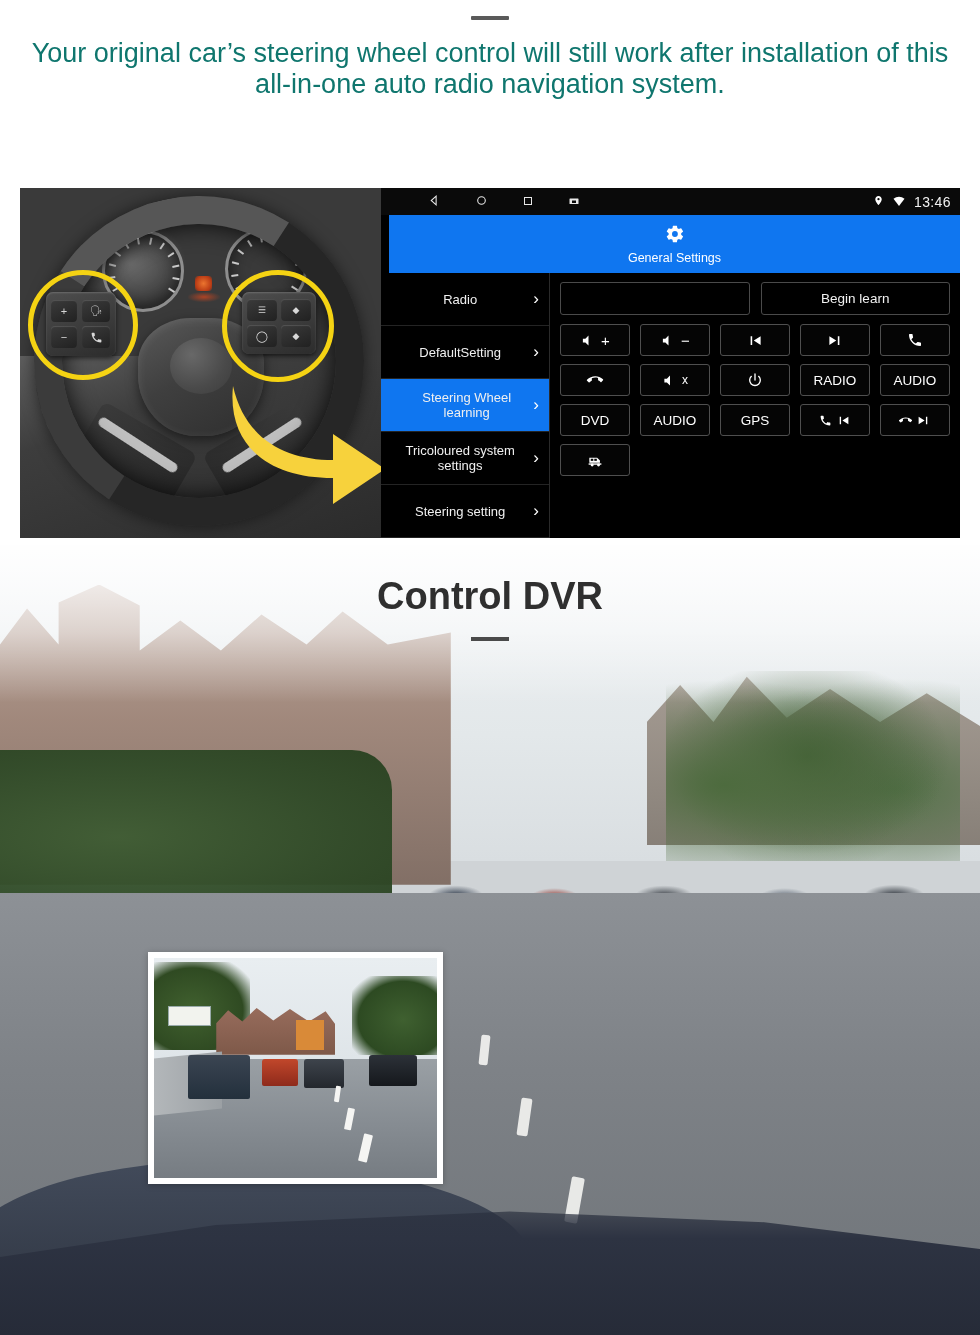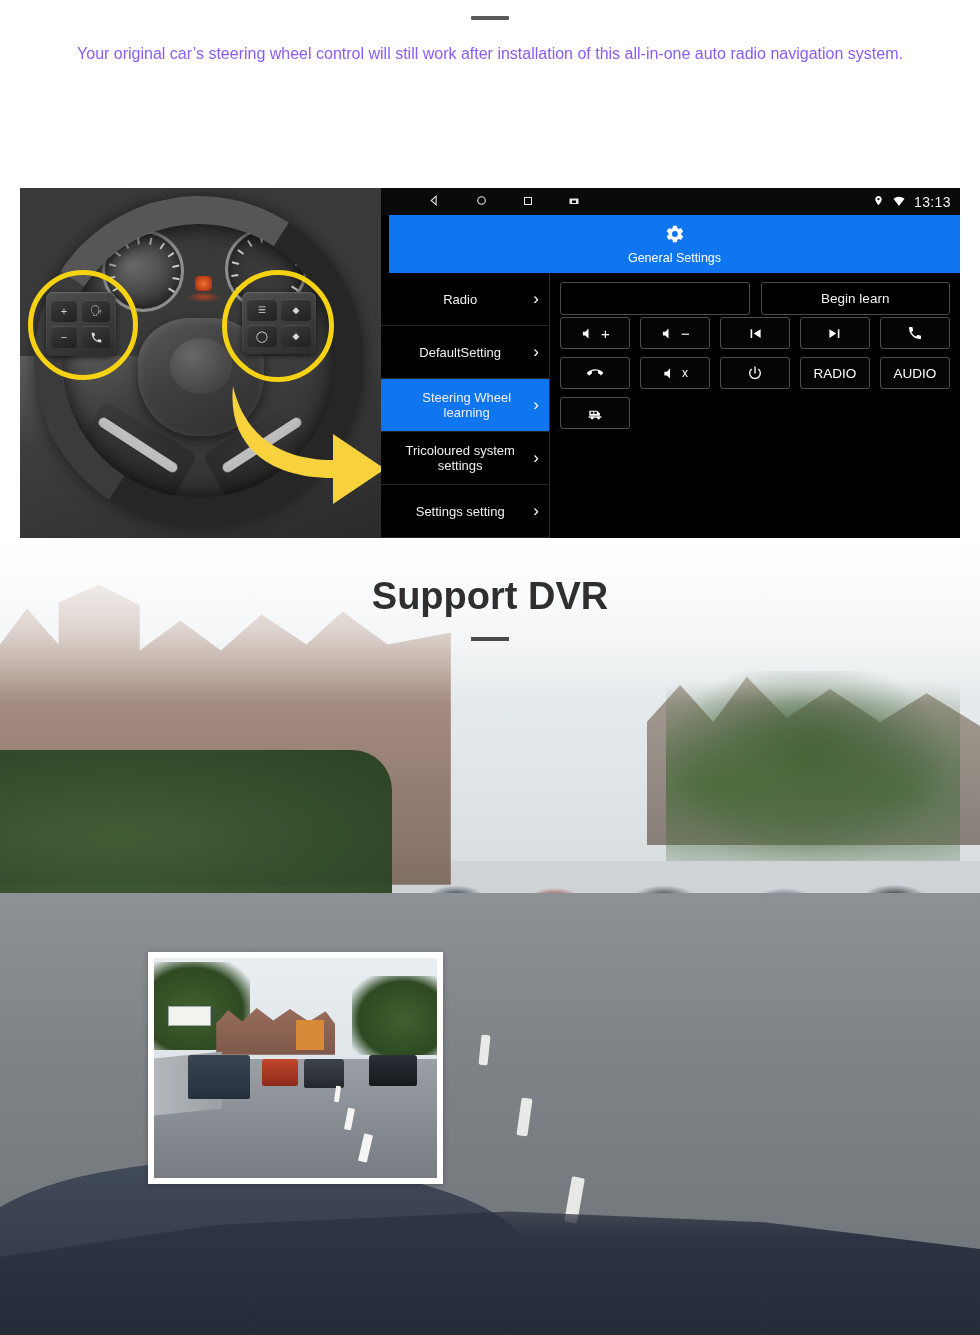--- a/index.html
+++ b/index.html
@@ -35,23 +35,23 @@
     width: 38px; height: 4px;
     background: #5a5a5a;
     margin: 16px auto 0 auto;
     border-radius: 1px;
   }
 
   .swc-sub {
     width: 920px;
     margin: 18px auto 0 auto;
     text-align: center;
-    font-size: 16px;
+    font-size: 27px;
     line-height: 31px;
-    color: #8b5cf6;
+    color: #0f766e;
   }
 
   
   .media-row {
     position: absolute;
     left: 20px; top: 188px;
     width: 940px; height: 350px;
     display: flex;
   }
 
@@ -178,21 +178,21 @@
     display:flex; align-items:center; justify-content:space-between;
     padding: 0 10px 0 8px;
     border-bottom:1px solid #242424;
     font-size:13px; color:#f0f0f0; cursor:pointer;
     text-align:center;
   }
   .menu-item .mi-label { flex:1; text-align:center; line-height:15px; }
   .menu-item.selected { background:#0f76f0;padding-left:21px; }
   .chev { font-size:17px; color:#ffffff; font-weight:300; margin-left:2px; }
 
-  .panel-right { flex:1; padding: 9px 10px 6px 10px; display:flex; flex-direction:column; gap:2px; background:#000; }
+  .panel-right { flex:1; padding: 9px 10px 6px 10px; display:flex; flex-direction:column; gap:9px; background:#000; }
 
   .learn-row { display:flex; gap:11px; }
   .learn-box {
     flex:1; height:33px; border:1px solid #4a4a4a; border-radius:3px; background:#000;
     display:flex; align-items:center; justify-content:center;
     font-size:13.5px; color:#f2f2f2;
   }
 
   .btn-grid { display:flex; flex-direction:column; gap:8px; }
   .btn-row { display:flex; gap:10px; }
@@ -404,21 +404,21 @@
           <span>
             <svg width="11" height="13" viewBox="0 0 24 24" fill="#ffffff">
               <path d="M12 2C8.1 2 5 5.1 5 9c0 5.2 7 13 7 13s7-7.8 7-13c0-3.9-3.1-7-7-7zm0 9.5A2.5 2.5 0 1 1 12 6.5a2.5 2.5 0 0 1 0 5z"></path>
             </svg>
           </span>
           <span>
             <svg width="14" height="11" viewBox="0 0 24 20" fill="#ffffff">
               <path d="M2 5 C 8 0, 16 0, 22 5 L 12 18 Z"></path>
             </svg>
           </span>
-          <span class="sb-time">13:13</span>
+          <span class="sb-time">13:46</span>
         </div>
       </div>
 
       <div class="tabbar">
         <div class="tab active">
           <span>
             <svg width="20" height="20" viewBox="0 0 24 24" fill="#ffffff">
               <path d="M19.4 13c.04-.33.06-.66.06-1s-.02-.67-.06-1l2.1-1.6a.5.5 0 0 0 .12-.64l-2-3.46a.5.5 0 0 0-.6-.22l-2.5 1a7.3 7.3 0 0 0-1.73-1l-.38-2.65A.5.5 0 0 0 13.9 2h-4a.5.5 0 0 0-.5.42l-.37 2.65c-.63.26-1.2.6-1.73 1l-2.5-1a.5.5 0 0 0-.6.22l-2 3.46a.5.5 0 0 0 .12.64L4.4 11c-.04.33-.06.66-.06 1s.02.67.06 1l-2.1 1.6a.5.5 0 0 0-.12.64l2 3.46c.12.22.38.3.6.22l2.5-1c.53.4 1.1.74 1.73 1l.37 2.65c.04.25.25.42.5.42h4c.25 0 .46-.17.5-.42l.38-2.65c.63-.26 1.2-.6 1.73-1l2.5 1c.22.08.48 0 .6-.22l2-3.46a.5.5 0 0 0-.12-.64L19.4 13zM11.9 15.5a3.5 3.5 0 1 1 0-7 3.5 3.5 0 0 1 0 7z"></path>
             </svg>
           </span>
@@ -439,21 +439,21 @@
           </div>
           <div class="menu-item selected">
             <span class="mi-label">Steering Wheel learning</span>
             <span class="chev">›</span>
           </div>
           <div class="menu-item">
             <span class="mi-label">Tricoloured system settings</span>
             <span class="chev">›</span>
           </div>
           <div class="menu-item">
-            <span class="mi-label">Settings setting</span>
+            <span class="mi-label">Steering setting</span>
             <span class="chev">›</span>
           </div>
         </div>
 
         <div class="panel-right">
 
           <div class="learn-row">
             <div class="learn-box"></div>
             <div class="learn-box">Begin learn</div>
           </div>
@@ -507,20 +507,43 @@
               <div class="kb">
                 <svg width="16" height="16" viewBox="0 0 24 24" fill="none" stroke="#fff" stroke-width="2" stroke-linecap="round">
                   <path d="M12 3v9"></path>
                     <path d="M6.5 6.5a8 8 0 1 0 11 0"></path>
                 </svg>
               </div>
               <div class="kb">RADIO</div>
               <div class="kb">AUDIO</div>
             </div>
 
+            <div class="btn-row">
+              <div class="kb">DVD</div>
+              <div class="kb">AUDIO</div>
+              <div class="kb">GPS</div>
+              <div class="kb">
+                <svg width="13" height="13" viewBox="0 0 24 24" fill="#fff">
+                    <path d="M6.6 10.8c1.4 2.8 3.8 5.1 6.6 6.6l2.2-2.2c.3-.3.7-.4 1-.2 1.1.4 2.3.6 3.6.6.6 0 1 .4 1 1V20c0 .6-.4 1-1 1C10.6 21 3 13.4 3 4c0-.6.4-1 1-1h3.5c.6 0 1 .4 1 1 0 1.2.2 2.4.6 3.6.1.3 0 .7-.2 1l-2.3 2.2z"></path>
+                  </svg>
+                <svg width="17" height="13" viewBox="0 0 24 24" fill="#fff">
+                    <path d="M5 5h2.5v14H5zM21 5v14l-11-7z"></path>
+                  </svg>
+              </div>
+              <div class="kb">
+                <svg width="13" height="13" viewBox="0 0 24 24" fill="#fff">
+                    <g transform="rotate(133 12 12)">
+                      <path d="M6.6 10.8c1.4 2.8 3.8 5.1 6.6 6.6l2.2-2.2c.3-.3.7-.4 1-.2 1.1.4 2.3.6 3.6.6.6 0 1 .4 1 1V20c0 .6-.4 1-1 1C10.6 21 3 13.4 3 4c0-.6.4-1 1-1h3.5c.6 0 1 .4 1 1 0 1.2.2 2.4.6 3.6.1.3 0 .7-.2 1l-2.3 2.2z"></path>
+                    </g>
+                  </svg>
+                <svg width="17" height="13" viewBox="0 0 24 24" fill="#fff">
+                    <path d="M16.5 5H19v14h-2.5zM3 5v14l11-7z"></path>
+                  </svg>
+              </div>
+            </div>
 
             <div class="btn-row">
               <div class="kb">
                 <svg width="20" height="17" viewBox="0 0 24 24" fill="#fff">
                   <path d="M3 16h18v2H3z"></path>
                   <path d="M4 8h11l4 4v3H4z"></path>
                   <rect x="6" y="9.5" width="3.6" height="3" fill="#050505"></rect>
                   <rect x="11" y="9.5" width="3.6" height="3" fill="#050505"></rect>
                   <circle cx="8" cy="18.5" r="2.1"></circle>
                   <circle cx="17" cy="18.5" r="2.1"></circle>
@@ -547,21 +570,21 @@
     <div class="cars-row"></div>
     <div class="road"></div>
     <div class="lane-dash" style="left:49%;top:62%;width:9px;height:30px;transform:rotate(6deg);"></div>
     <div class="lane-dash" style="left:53%;top:70%;width:11px;height:38px;transform:rotate(8deg);"></div>
     <div class="lane-dash" style="left:58%;top:80%;width:13px;height:46px;transform:rotate(10deg);"></div>
     <div class="bonnet"></div>
     <div class="dash-fg"></div>
     <div class="fade-top"></div>
   </div>
 
-  <h2 class="dvr-title">Support DVR</h2>
+  <h2 class="dvr-title">Control DVR</h2>
   <div class="dvr-rule"></div>
 
   <div class="inset">
     <div class="inset-img">
       <div class="i-sky"></div>
       <div class="i-treeL"></div>
       <div class="i-houses"></div>
       <div class="i-orange"></div>
       <div class="i-treeR"></div>
       <div class="i-road"></div>

